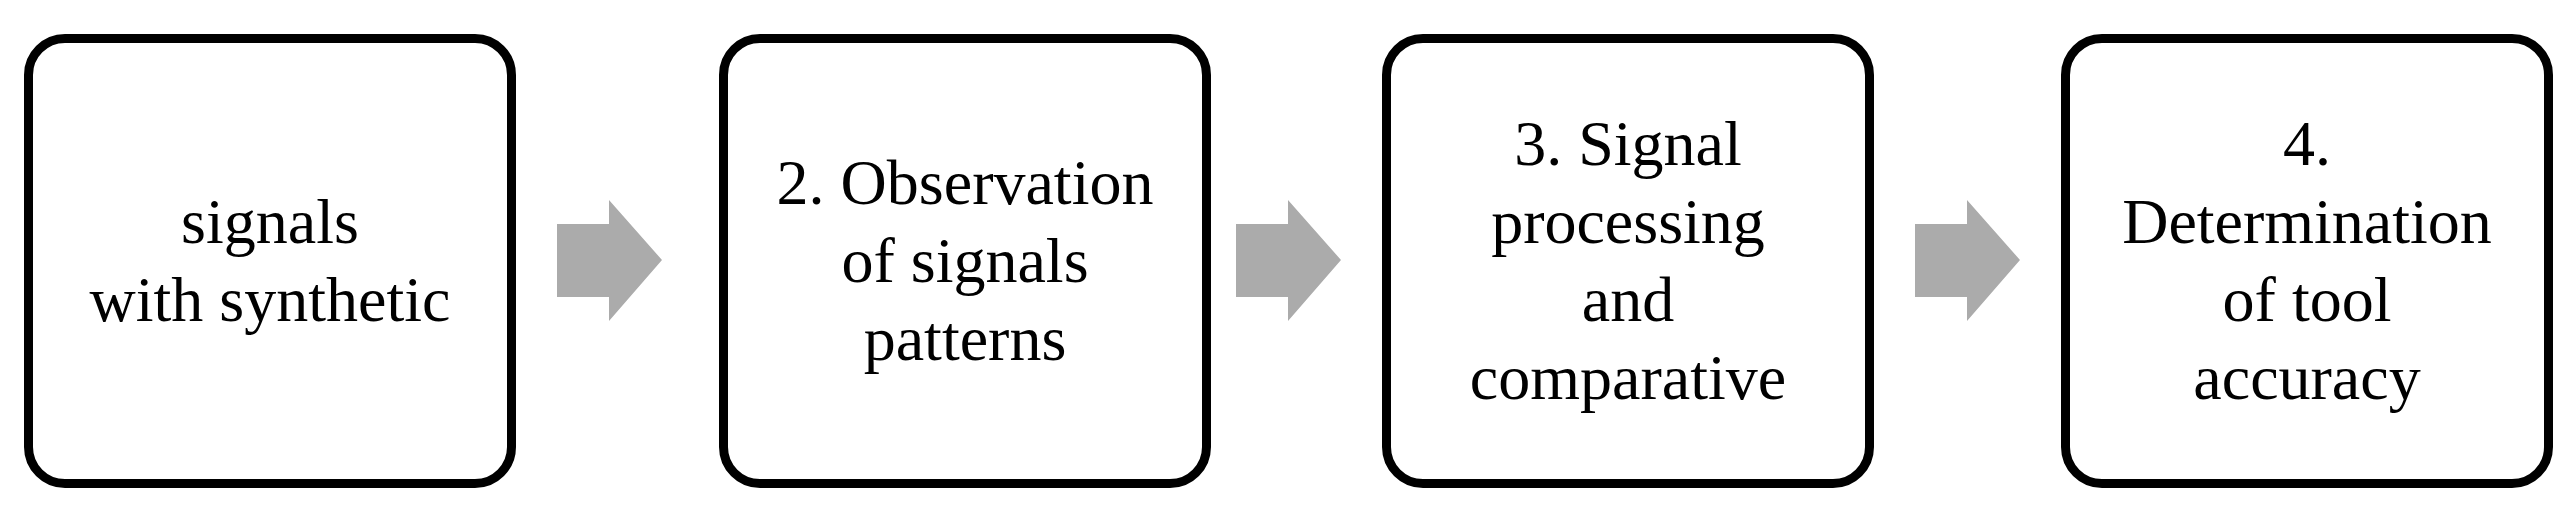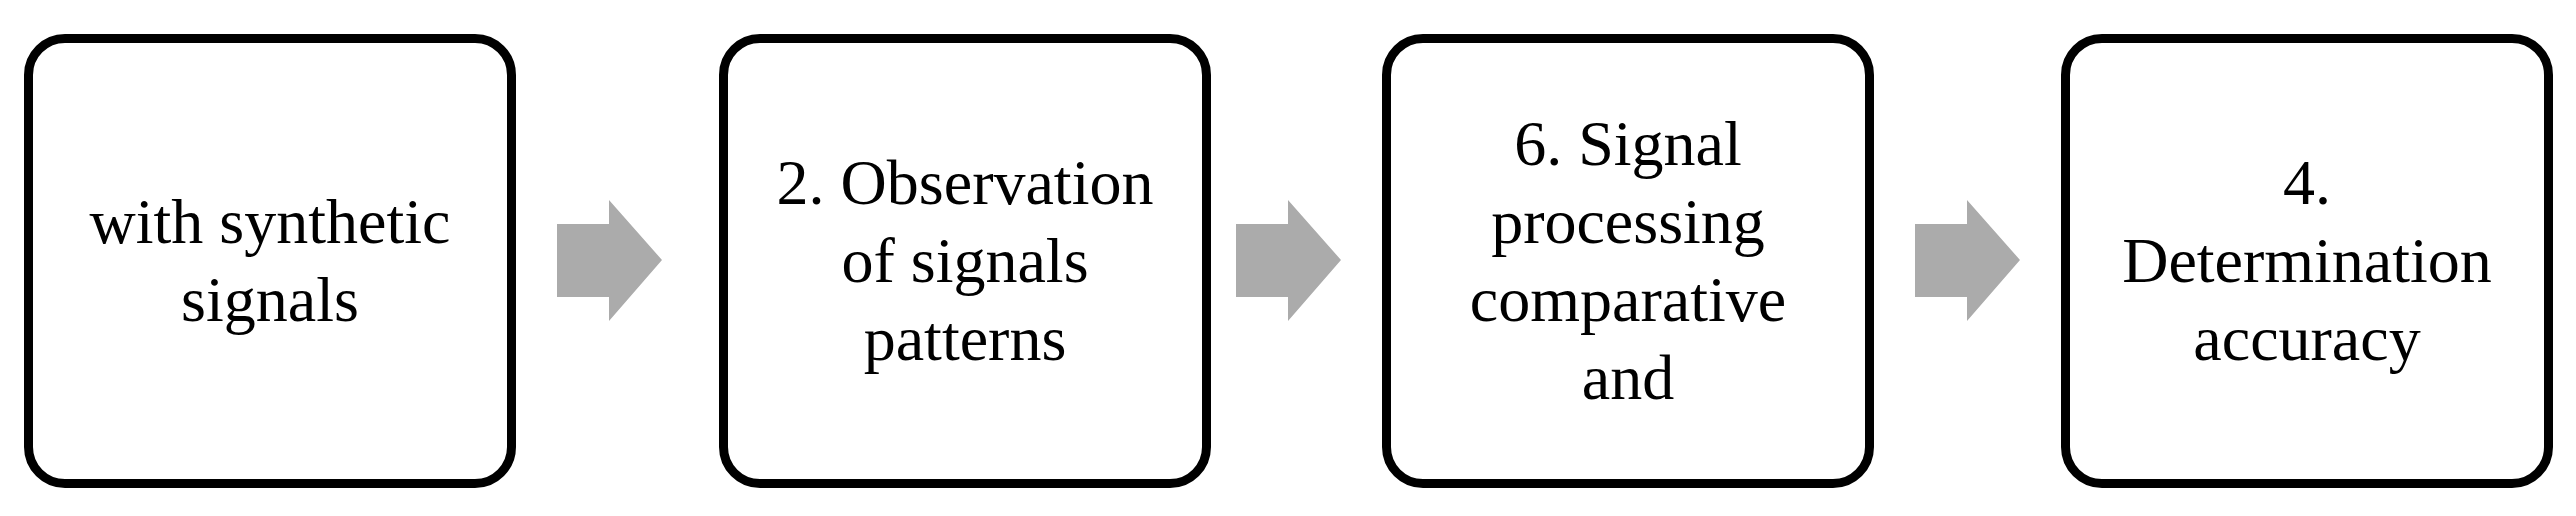--- a/index.html
+++ b/index.html
@@ -49,50 +49,51 @@
     clip-path: polygon(0 24px, 52px 24px, 52px 0, 105px 60px, 52px 121px, 52px 97px, 0 97px);
   }
 </style>
 </head>
 <body>
 
 <div class="canvas">
 
   <div class="step-box" style="left:24px">
     <div class="step-text">
+      <div>signals</div>
       <div>with synthetic</div>
-      <div>signals</div>
     </div>
   </div>
 
   <div class="flow-arrow" style="left:557px"></div>
 
   <div class="step-box" style="left:719px">
     <div class="step-text">
       <div>2. Observation</div>
       <div>of signals</div>
       <div>patterns</div>
     </div>
   </div>
 
   <div class="flow-arrow" style="left:1236px"></div>
 
   <div class="step-box" style="left:1382px">
     <div class="step-text">
-      <div>6. Signal</div>
+      <div>3. Signal</div>
       <div>processing</div>
+      <div>and</div>
       <div>comparative</div>
-      <div>and</div>
     </div>
   </div>
 
   <div class="flow-arrow" style="left:1915px"></div>
 
   <div class="step-box" style="left:2061px">
     <div class="step-text">
       <div>4.</div>
       <div>Determination</div>
+      <div>of tool</div>
       <div>accuracy</div>
     </div>
   </div>
 
 </div>
 
 
 </body></html>

